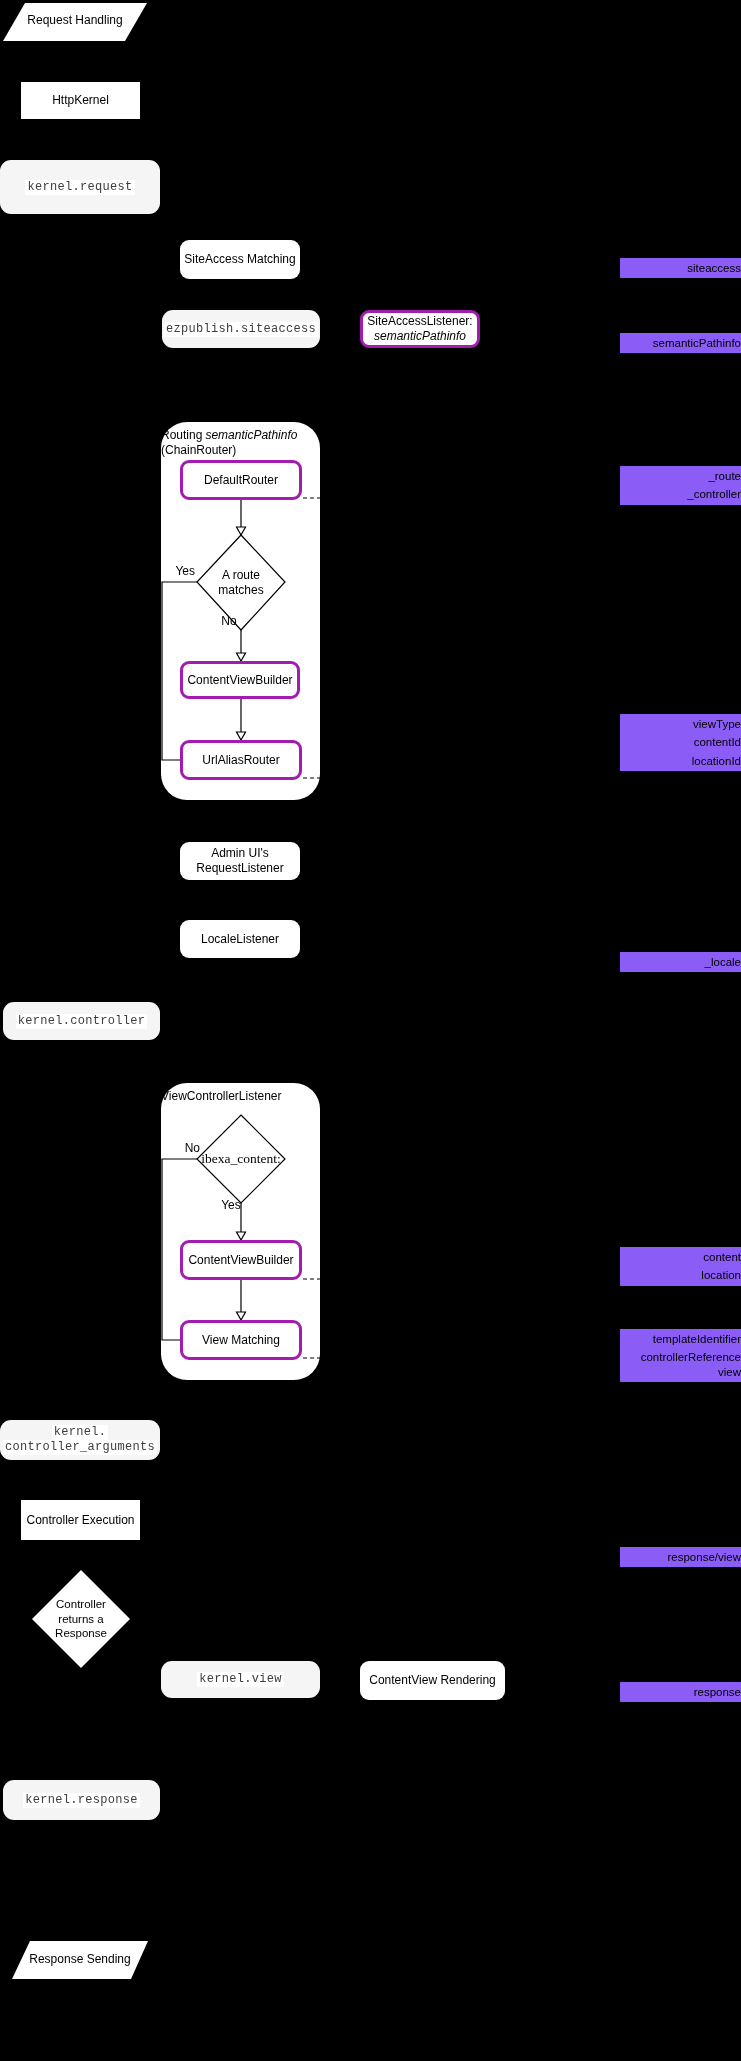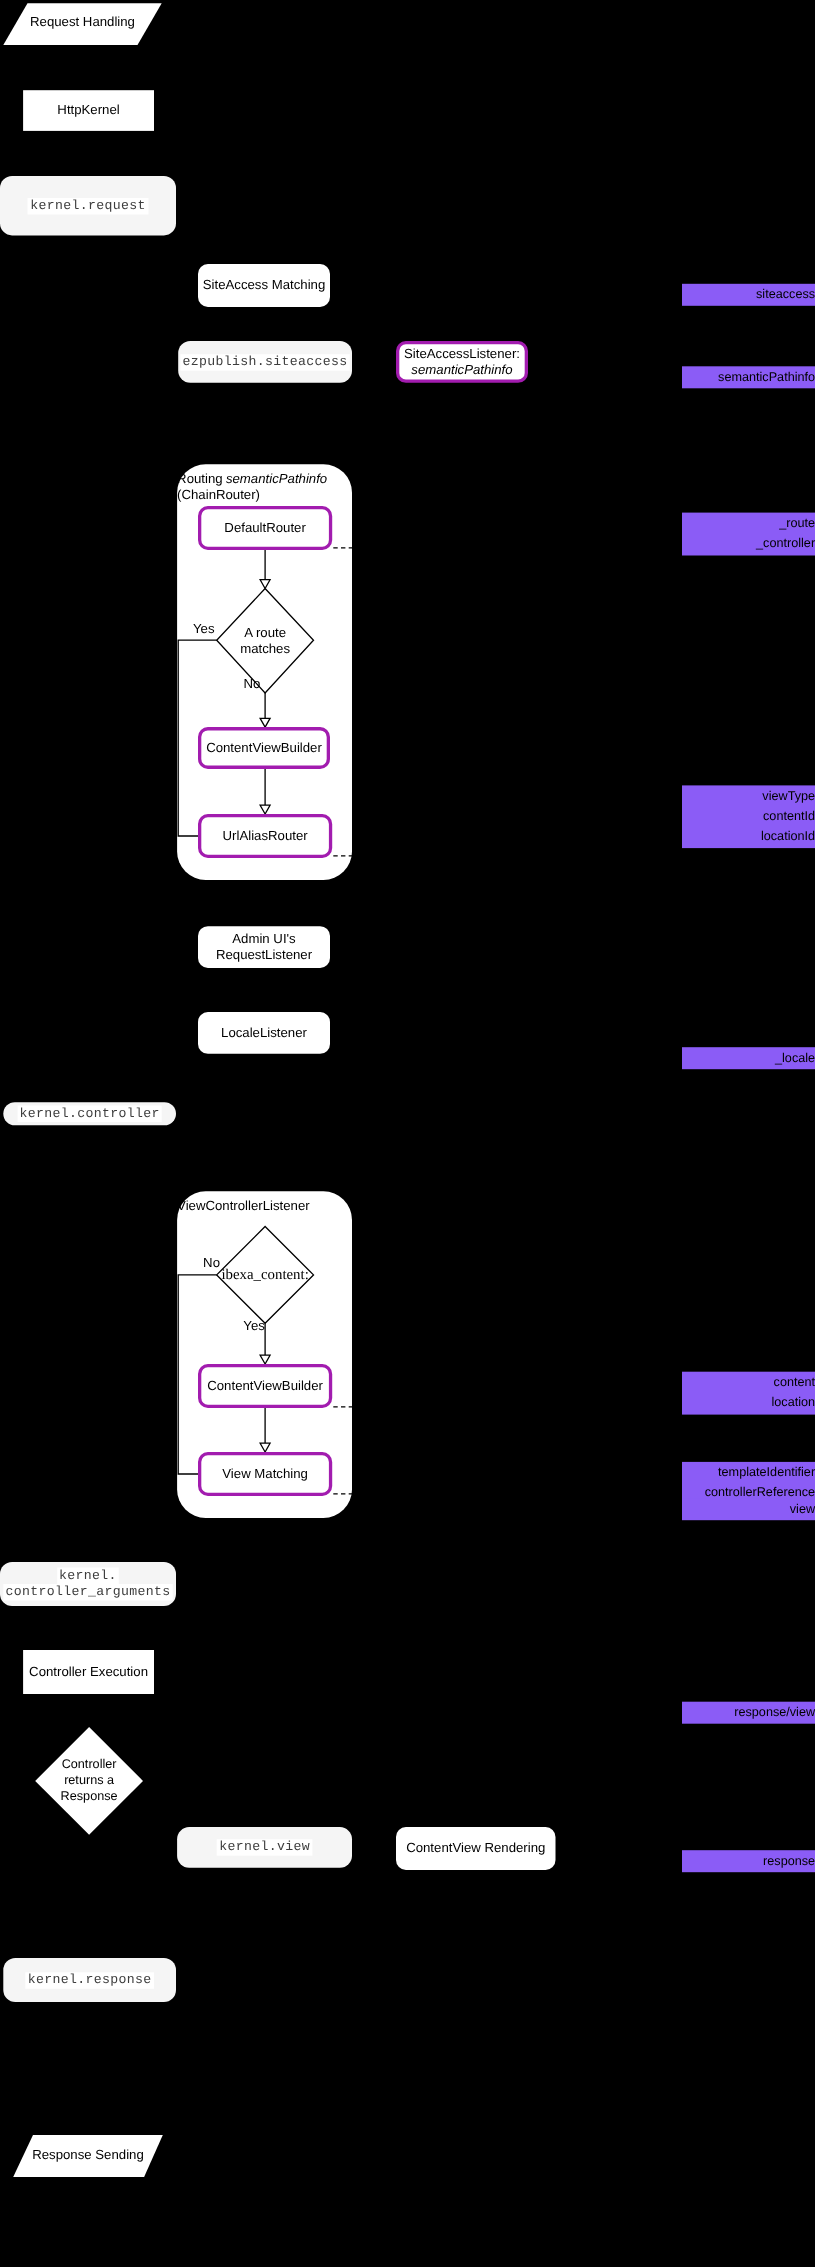--- a/index.html
+++ b/index.html
@@ -133,21 +133,21 @@
     <div>Admin UI's</div>
     <div>RequestListener</div>
   </div>
 
   <div class="node white-round" style="left:180px;top:920px;width:120px;height:38px;">
     <span>LocaleListener</span>
   </div>
 
   <div class="side-label" style="top:940px;margin-top:12px;">_locale</div>
 
-  <div class="node event" style="left:3px;top:1002px;width:157px;height:21px;">
+  <div class="node event" style="left:3px;top:1002px;width:157px;height:38px;">
     <span class="hl">kernel.controller</span>
   </div>
 
   <div class="group" style="left:161px;top:1083px;width:159px;height:297px;">
     <div class="group-title">ViewControllerListener</div>
   </div>
 
   <div class="free-label" style="left:176px;top:1141px;width:24px;text-align:right;">No</div>
 
   <div class="free-label serif-label" style="left:187px;top:1151px;width:108px;">ibexa_content:</div>

